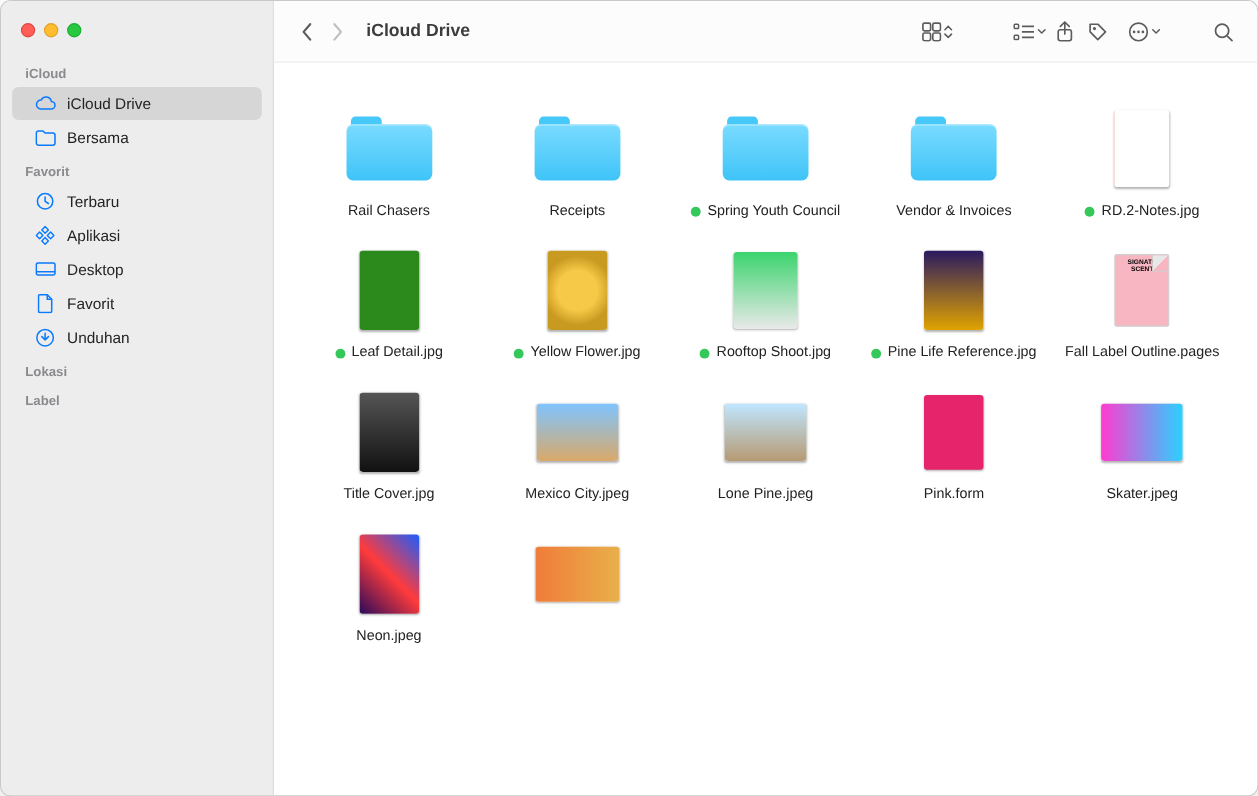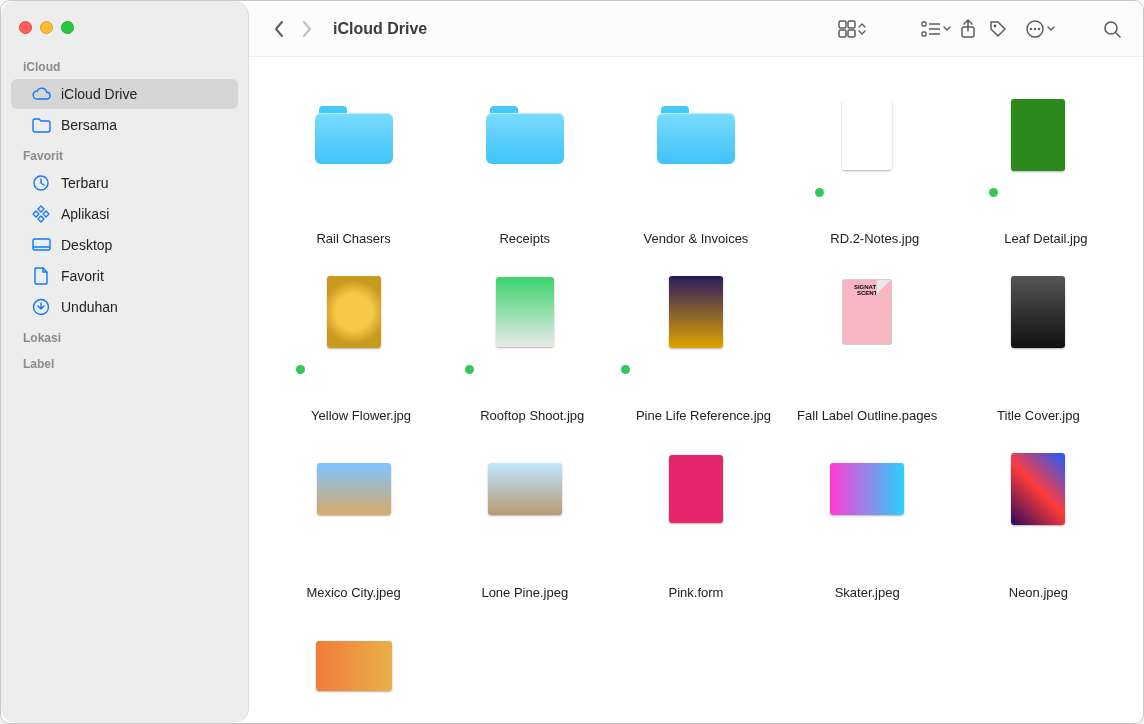--- a/index.html
+++ b/index.html
@@ -14,21 +14,20 @@
     box-shadow: 0 10px 30px rgba(0,0,0,.15);
   }
   .sidebar {
     width: 248px;
     background: #ededee;
     border-right: 1px solid #d9d9d9;
     display: flex;
     flex-direction: column;
     font-size: 13.5px;
     padding-top: 6px;
-    border-radius: 15px;
   }
   .traffic {
     display: flex;
     gap: 8px;
     padding: 14px 0 18px 18px;
   }
   .traffic span {
     width: 13px; height: 13px; border-radius: 50%;
     display: inline-block;
   }
@@ -179,21 +178,20 @@
     background: #34c759;
     border-radius: 50%;
     flex-shrink: 0;
     margin-top: 5px;
   }
   .name {
     font-size: 13px;
     color: #222;
     line-height: 1.3;
     word-break: break-word;
-    margin-top: 48px;
   }
   svg { display: block; }
 </style>
 </head>
 <body>
 
 <div class="window">
 
   <div class="sidebar">
     <div class="traffic">
@@ -360,20 +358,29 @@
           </div>
           <div class="name-row">
             <span class="name">Receipts</span>
           </div>
         </div>
         <div class="item">
           <div class="icon-wrap">
             <div class="folder"></div>
           </div>
           <div class="name-row">
+            <span class="green-dot"></span>
+            <span class="name">Spring Youth Council</span>
+          </div>
+        </div>
+        <div class="item">
+          <div class="icon-wrap">
+            <div class="folder"></div>
+          </div>
+          <div class="name-row">
             <span class="name">Vendor &amp; Invoices</span>
           </div>
         </div>
         <div class="item">
           <div class="icon-wrap">
             <div class="thumb" style="height: 70px; width: 50px; background: linear-gradient(rgb(255, 255, 255), rgb(255, 255, 255)), linear-gradient(rgb(238, 68, 51), rgb(238, 68, 51));"></div>
           </div>
           <div class="name-row">
             <span class="green-dot"></span>
             <span class="name">RD.2-Notes.jpg</span>

